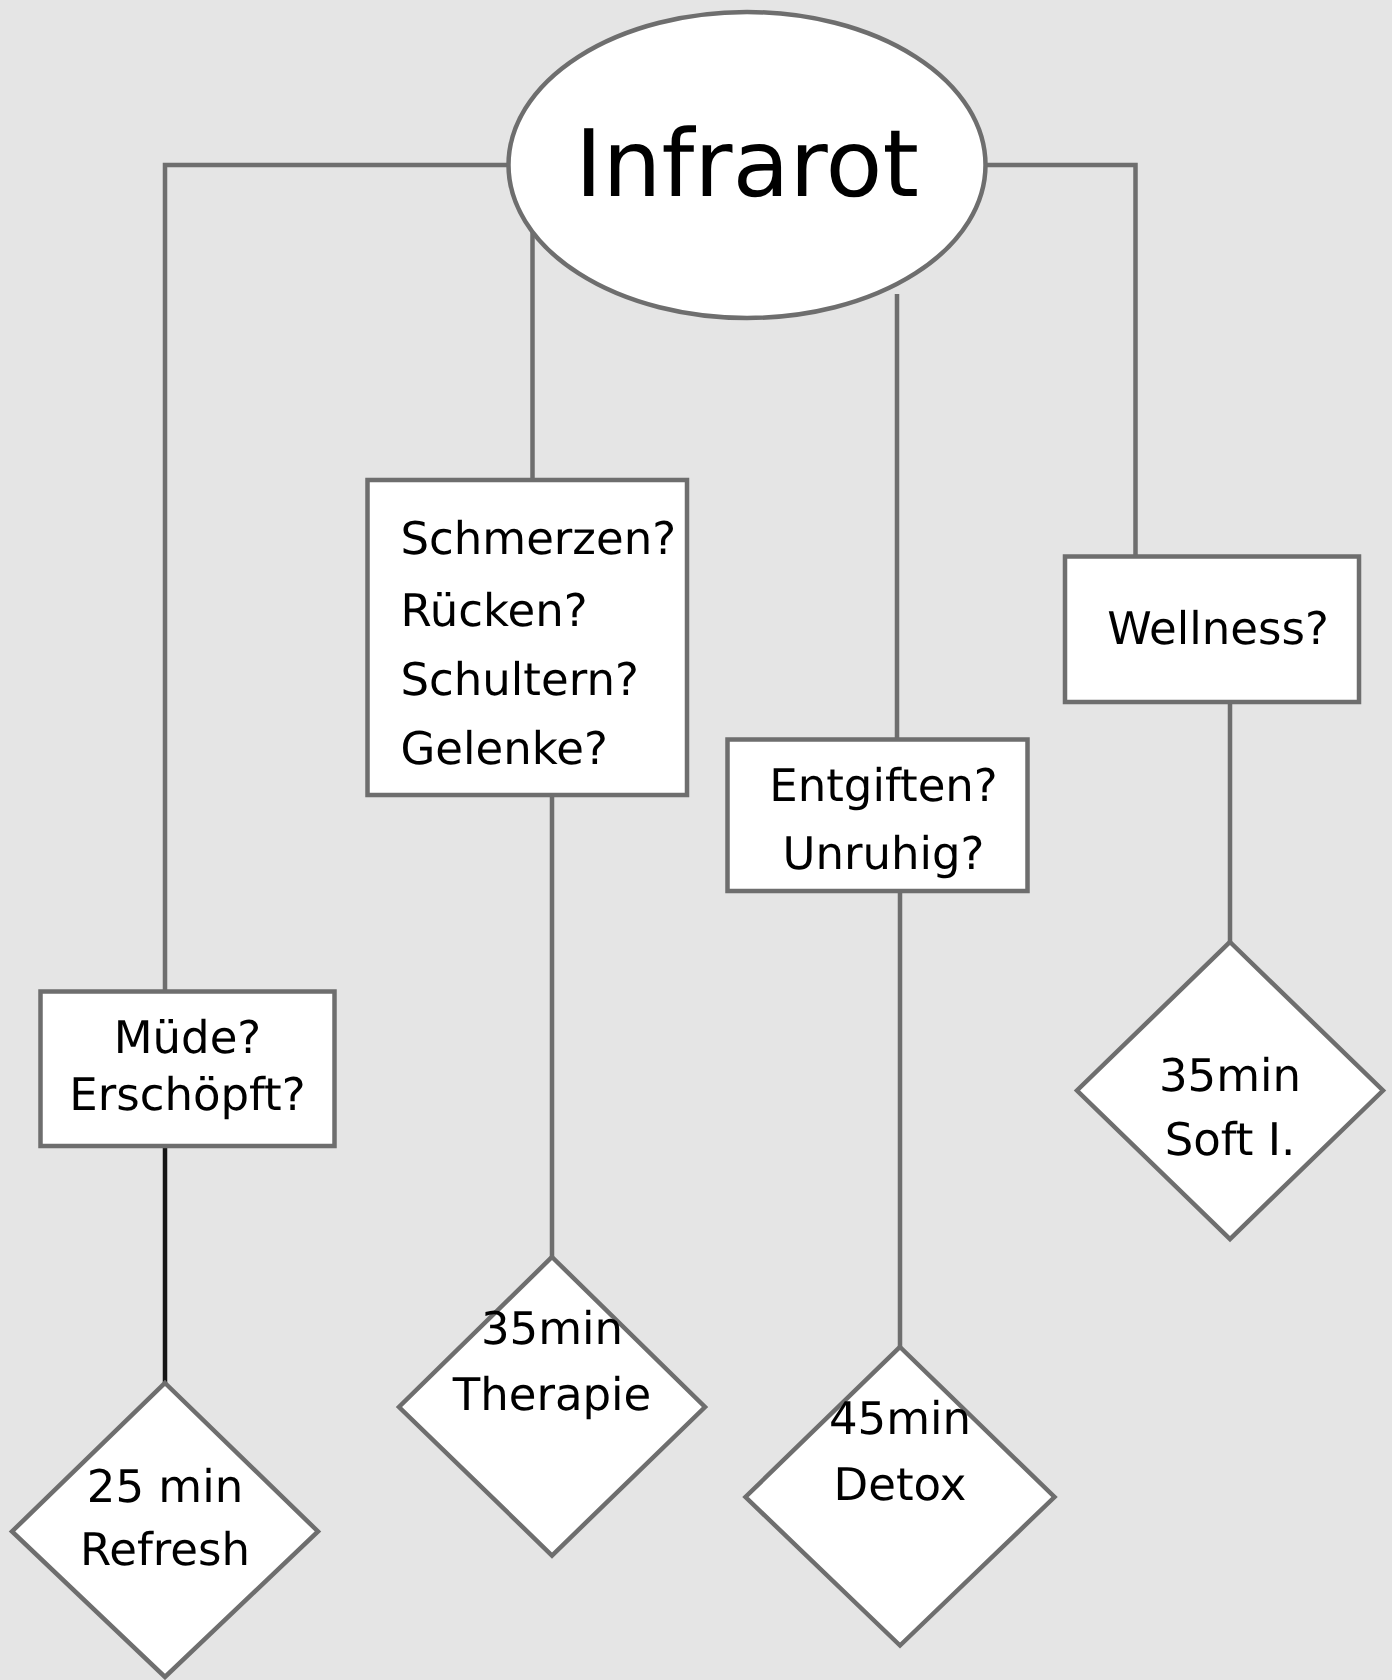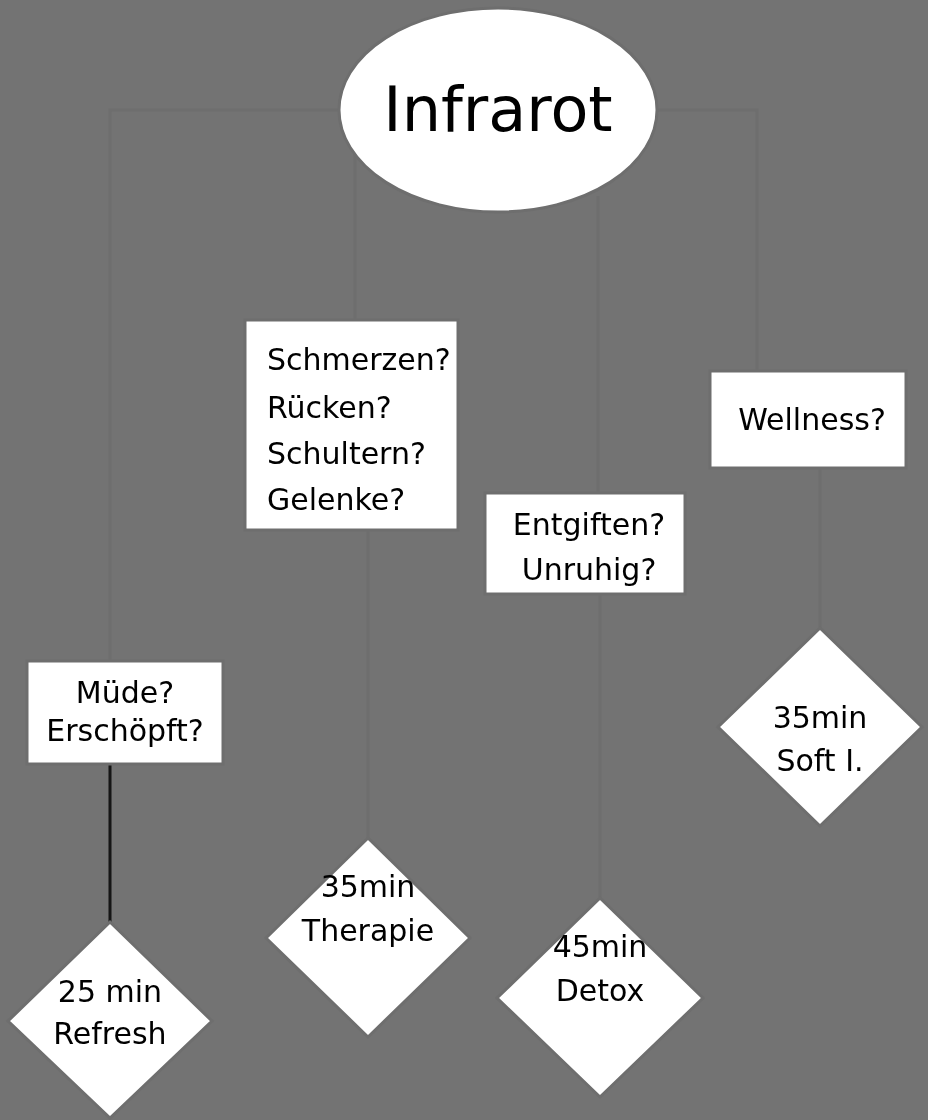--- a/index.html
+++ b/index.html
@@ -10,21 +10,21 @@
   body {
     width: 928px;
     height: 1120px;
     font-family: "DejaVu Sans", sans-serif;
     overflow: hidden;
   }
   #flow-root {
     position: relative;
     width: 928px;
     height: 1120px;
-    background: #737373;
+    background: #e5e5e5;
   }
   svg#flow-svg {
     display: block;
     width: 928px;
     height: 1120px;
   }
   .shape-stroke {
     fill: #ffffff;
     stroke: #6e6e6e;
     stroke-width: 3;

